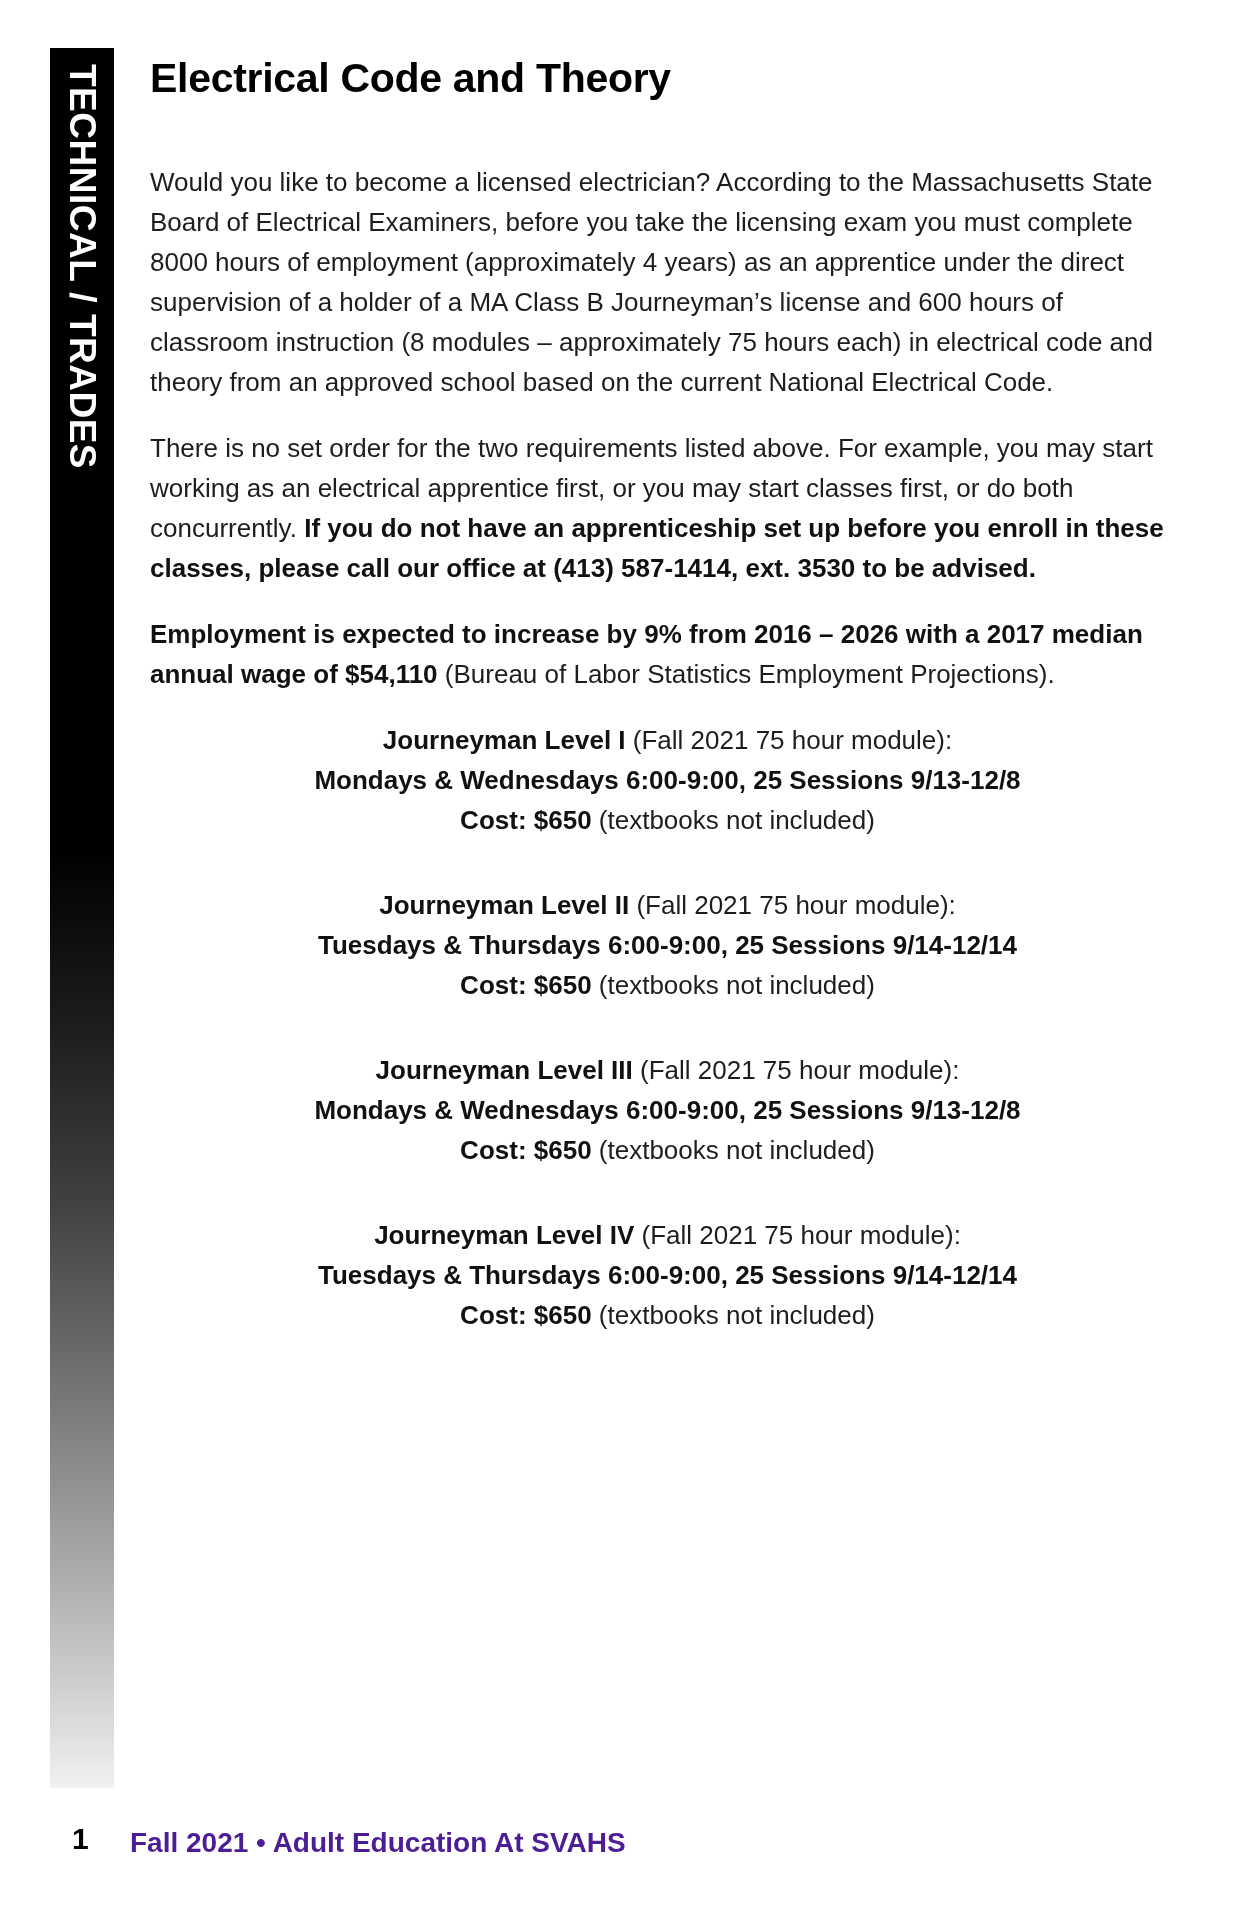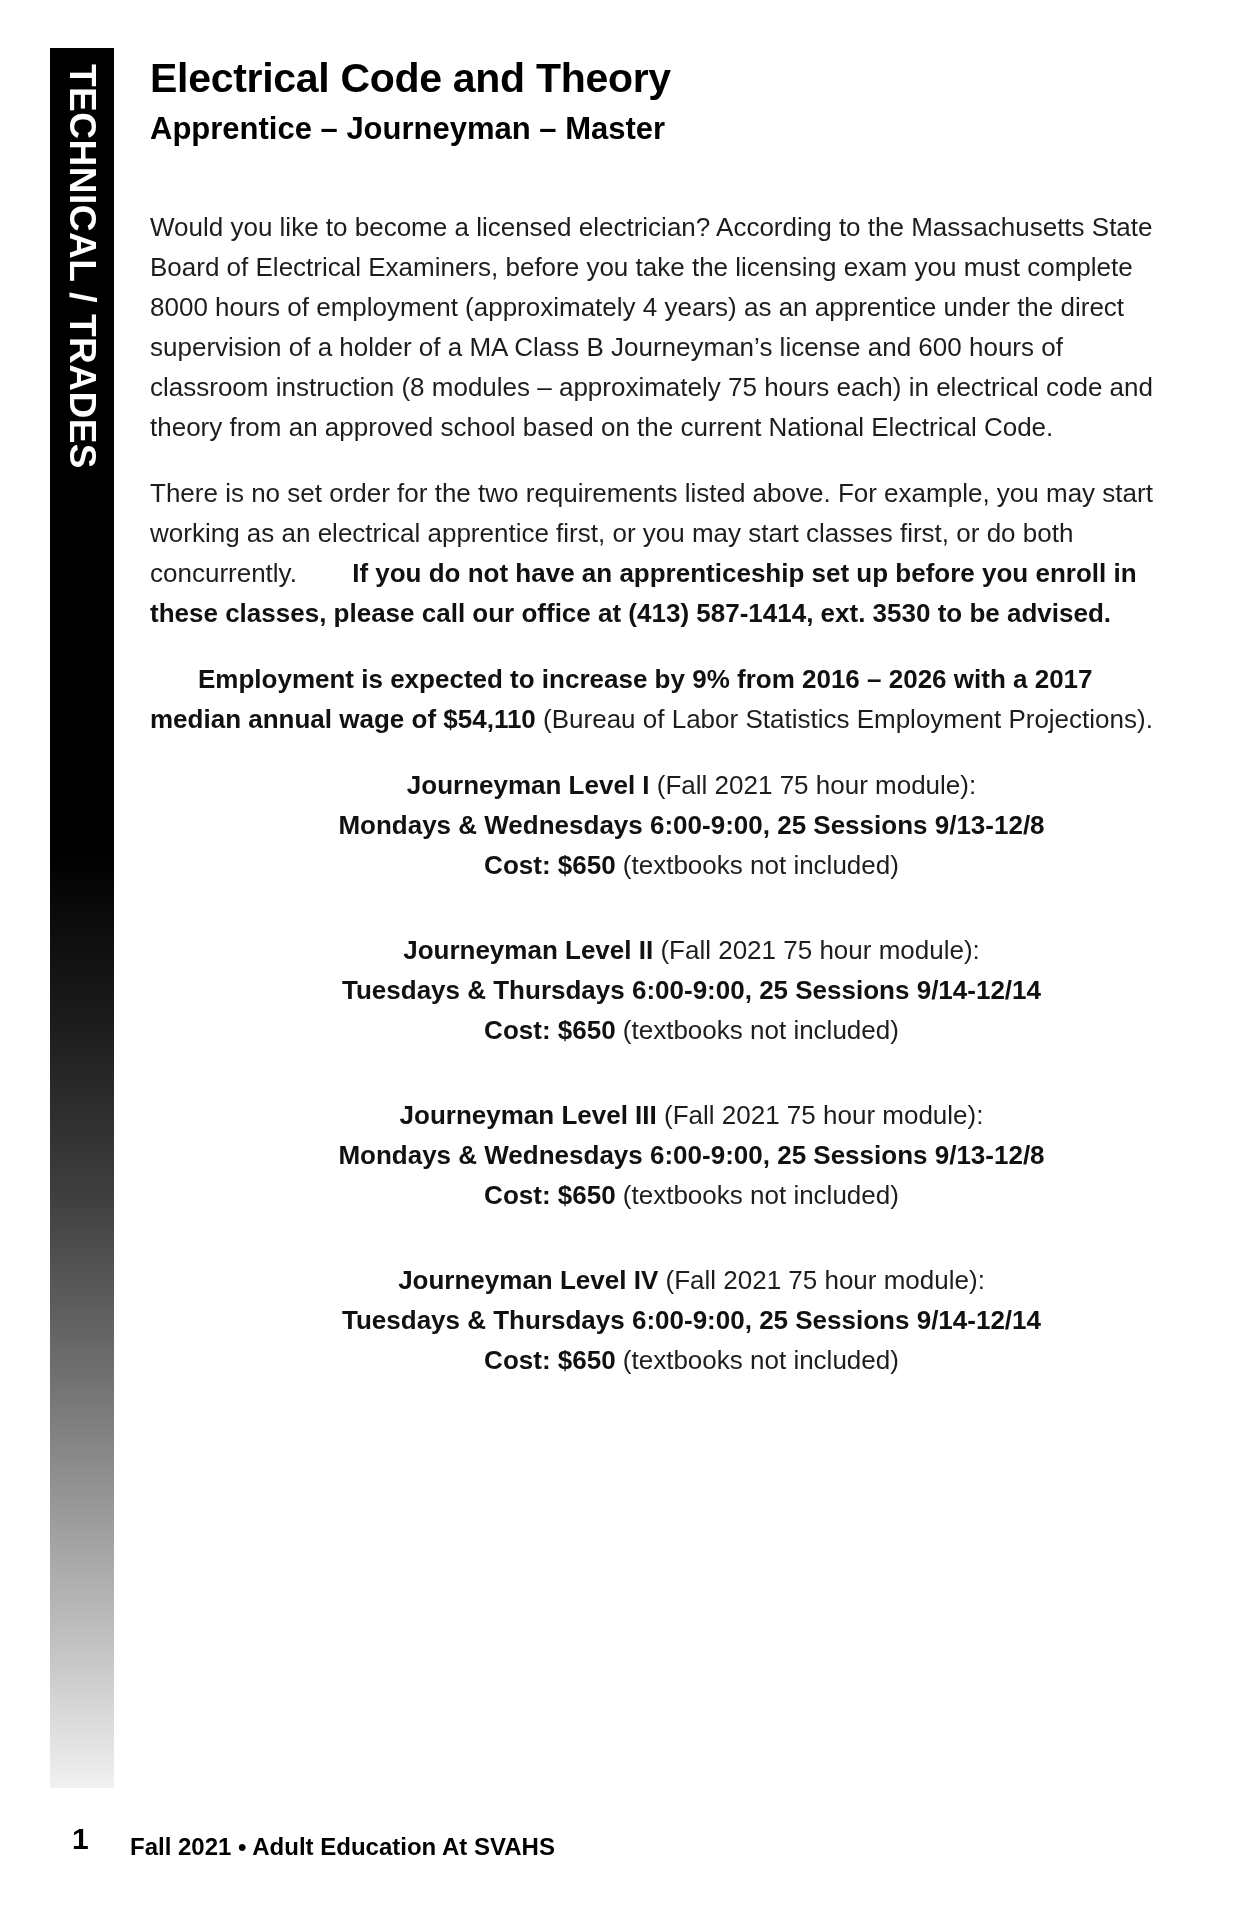--- a/index.html
+++ b/index.html
@@ -71,21 +71,20 @@
     font-size: 26px;
     line-height: 40px;
     color: #1d1d1d;
   }
   .para {
     margin: 0 0 26px 0;
   }
   .b {
     font-weight: 700;
     color: #111111;
-    margin-left: 48px;
   }
   .courses {
     margin-top: 16px;
   }
   .course {
     margin: 0 0 45px 0;
     font-size: 26px;
     line-height: 40px;
     text-align: center;
   }
@@ -102,40 +101,39 @@
     position: absolute;
     left: 72px;
     top: 0;
     font-size: 30px;
     font-weight: 700;
     color: #000000;
   }
   .footer-text {
     position: absolute;
     left: 130px;
-    top: 11px;
-    font-size: 24px;
+    top: 5px;
+    font-size: 28px;
     font-weight: 700;
-    color: #000000;
+    color: #4c1d95;
   }
 </style>
 </head>
 <body>
 
 <div class="page">
 
   <div class="sidebar">
     <div class="sidebar-label">TECHNICAL / TRADES</div>
   </div>
 
   <div class="content">
 
     <h1 class="title">Electrical Code and Theory</h1>
 
-    <h2 class="subtitle">Apprentice – Journeyman – Master</h2>
 
     <div class="body-copy">
 
       <p class="para"><span>Would you like to become a licensed electrician? According to the Massachusetts State Board of Electrical Examiners, before you take the licensing exam you must complete 8000 hours of employment (approximately 4 years) as an apprentice under the direct supervision of a holder of a MA Class B Journeyman’s license and 600 hours of classroom instruction (8 modules – approximately 75 hours each) in electrical code and theory from an approved school based on the current National Electrical Code.</span></p>
 
       <p class="para"><span>There is no set order for the two requirements listed above. For example, you may start working as an electrical apprentice first, or you may start classes first, or do both concurrently.</span>
         <span class="b">If you do not have an apprenticeship set up before you enroll in these classes, please call our office at (413) 587-1414, ext. 3530 to be advised.</span></p>
 
       <p class="para"><span class="b">Employment is expected to increase by 9% from 2016 – 2026 with a 2017 median annual wage of $54,110</span>
         <span>(Bureau of Labor Statistics Employment Projections).</span></p>

